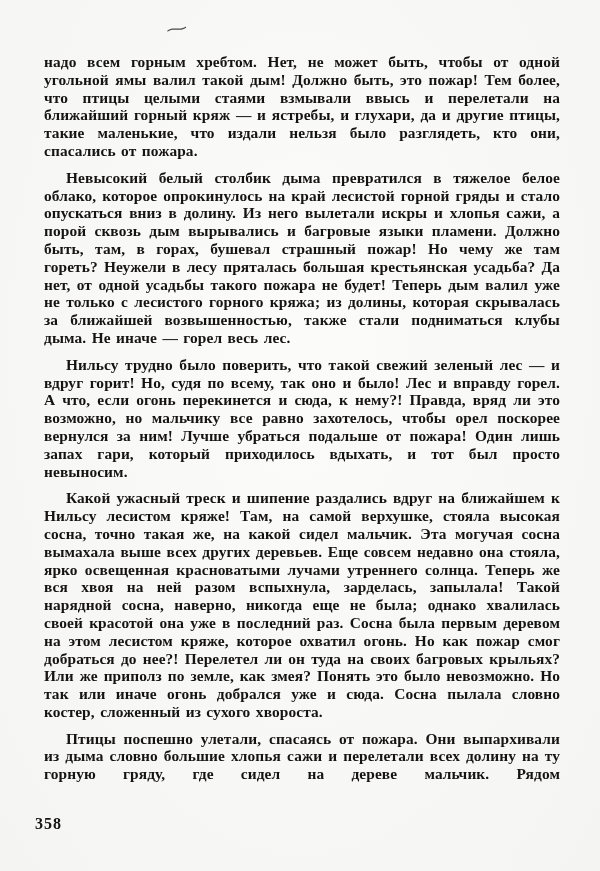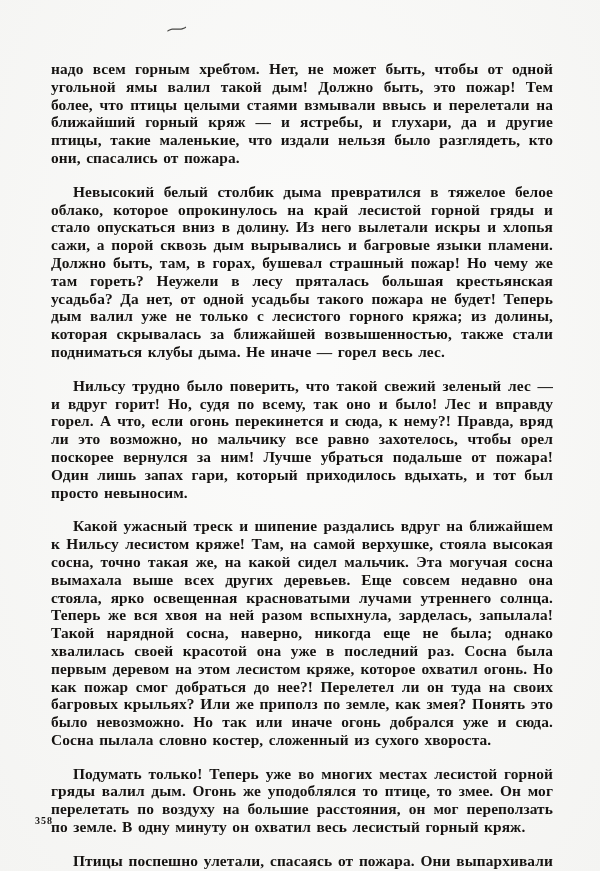--- a/index.html
+++ b/index.html
@@ -37,52 +37,51 @@
     top: 44px;
     width: 534px;
     color: #161412;
     font-size: 15.4px;
     line-height: 17.8px;
     font-weight: 700;
     text-align: justify;
     text-rendering: optimizeLegibility;
   }
   .page-text p {
-    margin: 16px;
+    margin: 9px;
     text-indent: 22px;
     word-spacing: 1.5px;
     letter-spacing: 0.1px;
   }
   .page-text p.no-indent {
     text-indent: 0;
   }
   .page-text p.continues {
     text-align-last: justify;
   }
   .page-number {
     position: absolute;
     left: 35px;
     top: 815px;
     color: #161412;
-    font-size: 10px;
+    font-size: 16px;
     font-weight: 700;
     letter-spacing: 1px;
   }
 </style>
 </head>
 <body>
 
 <div class="book-page">
 
   <span class="ink-artifact">⁓</span>
 
   <div class="page-text">
     <p class="no-indent">надо всем горным хребтом. Нет, не может быть, чтобы от одной угольной ямы валил такой дым! Должно быть, это пожар! Тем более, что птицы целыми стаями взмывали ввысь и перелетали на ближайший горный кряж — и ястребы, и глухари, да и другие птицы, такие маленькие, что издали нельзя было разглядеть, кто они, спасались от пожара.</p>
     <p>Невысокий белый столбик дыма превратился в тяжелое белое облако, которое опрокинулось на край лесистой горной гряды и стало опускаться вниз в долину. Из него вылетали искры и хлопья сажи, а порой сквозь дым вырывались и багровые языки пламени. Должно быть, там, в горах, бушевал страшный пожар! Но чему же там гореть? Неужели в лесу пряталась большая крестьянская усадьба? Да нет, от одной усадьбы такого пожара не будет! Теперь дым валил уже не только с лесистого горного кряжа; из долины, которая скрывалась за ближайшей возвышенностью, также стали подниматься клубы дыма. Не иначе — горел весь лес.</p>
     <p>Нильсу трудно было поверить, что такой свежий зеленый лес — и вдруг горит! Но, судя по всему, так оно и было! Лес и вправду горел. А что, если огонь перекинется и сюда, к нему?! Правда, вряд ли это возможно, но мальчику все равно захотелось, чтобы орел поскорее вернулся за ним! Лучше убраться подальше от пожара! Один лишь запах гари, который приходилось вдыхать, и тот был просто невыносим.</p>
     <p>Какой ужасный треск и шипение раздались вдруг на ближайшем к Нильсу лесистом кряже! Там, на самой верхушке, стояла высокая сосна, точно такая же, на какой сидел мальчик. Эта могучая сосна вымахала выше всех других деревьев. Еще совсем недавно она стояла, ярко освещенная красноватыми лучами утреннего солнца. Теперь же вся хвоя на ней разом вспыхнула, зарделась, запылала! Такой нарядной сосна, наверно, никогда еще не была; однако хвалилась своей красотой она уже в последний раз. Сосна была первым деревом на этом лесистом кряже, которое охватил огонь. Но как пожар смог добраться до нее?! Перелетел ли он туда на своих багровых крыльях? Или же приполз по земле, как змея? Понять это было невозможно. Но так или иначе огонь добрался уже и сюда. Сосна пылала словно костер, сложенный из сухого хвороста.</p>
-    <p>Подумать только! Теперь уже во многих местах лесистой горной гряды валил дым. Огонь же уподоблялся то птице, то змее. Он мог перелетать по воздуху на большие расстояния, он мог переползать по земле. В одну минуту он охватил весь лесистый горный кряж.</p>
     <p class="continues">Птицы поспешно улетали, спасаясь от пожара. Они выпархивали из дыма словно большие хлопья сажи и перелетали всех долину на ту горную гряду, где сидел на дереве мальчик. Рядом</p>
   </div>
 
   <div class="page-number">358</div>
 
 </div>
 
 </body></html>

